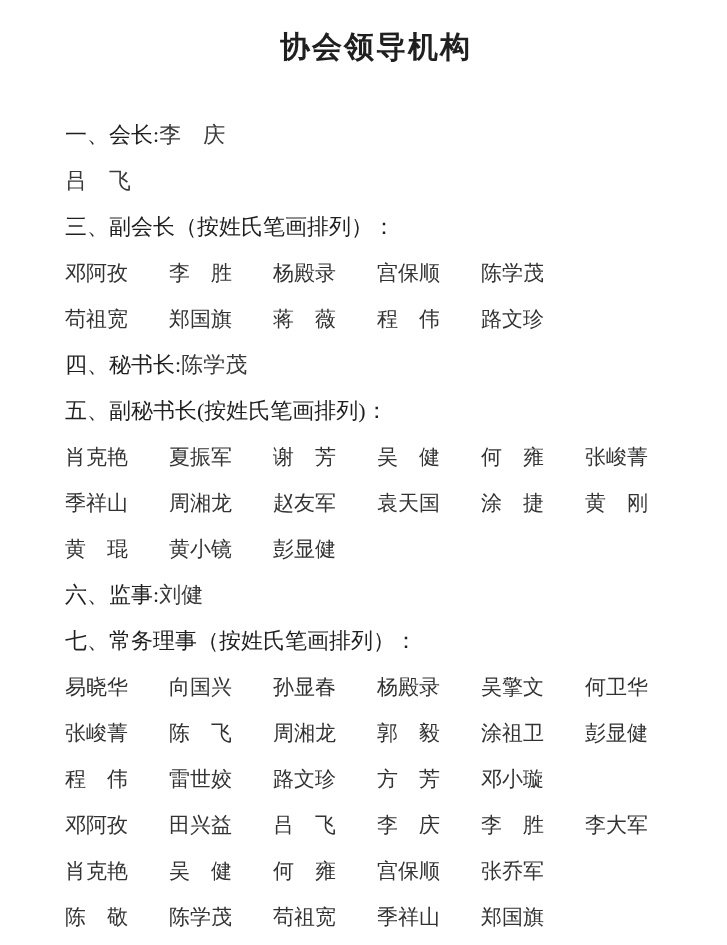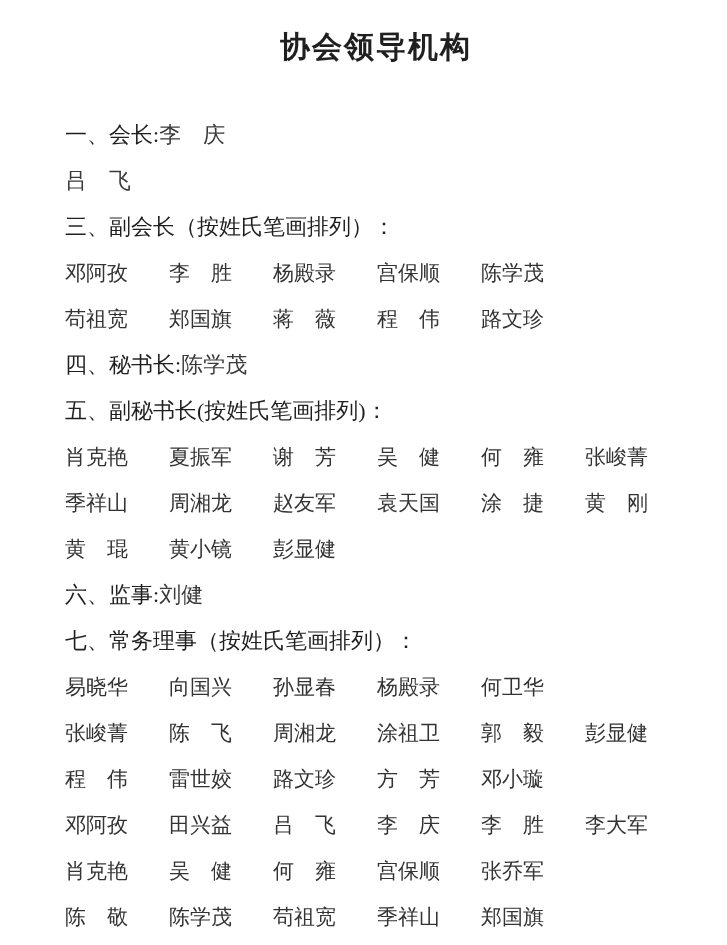--- a/index.html
+++ b/index.html
@@ -133,28 +133,29 @@
 
     <div class="line heading">
       <span class="label">七、常务理事（按姓氏笔画排列）：</span>
     </div>
 
     <div class="line names">
         <span class="name">易晓华</span>
         <span class="name">向国兴</span>
         <span class="name">孙显春</span>
         <span class="name">杨殿录</span>
+        <span class="name">吴擎文</span>
         <span class="name">何卫华</span>
       </div>
     <div class="line names">
         <span class="name">张峻菁</span>
         <span class="name">陈　飞</span>
         <span class="name">周湘龙</span>
+        <span class="name">郭　毅</span>
         <span class="name">涂祖卫</span>
-        <span class="name">郭　毅</span>
         <span class="name">彭显健</span>
       </div>
     <div class="line names">
         <span class="name">程　伟</span>
         <span class="name">雷世姣</span>
         <span class="name">路文珍</span>
         <span class="name">方　芳</span>
         <span class="name">邓小璇</span>
       </div>
     <div class="line names">

